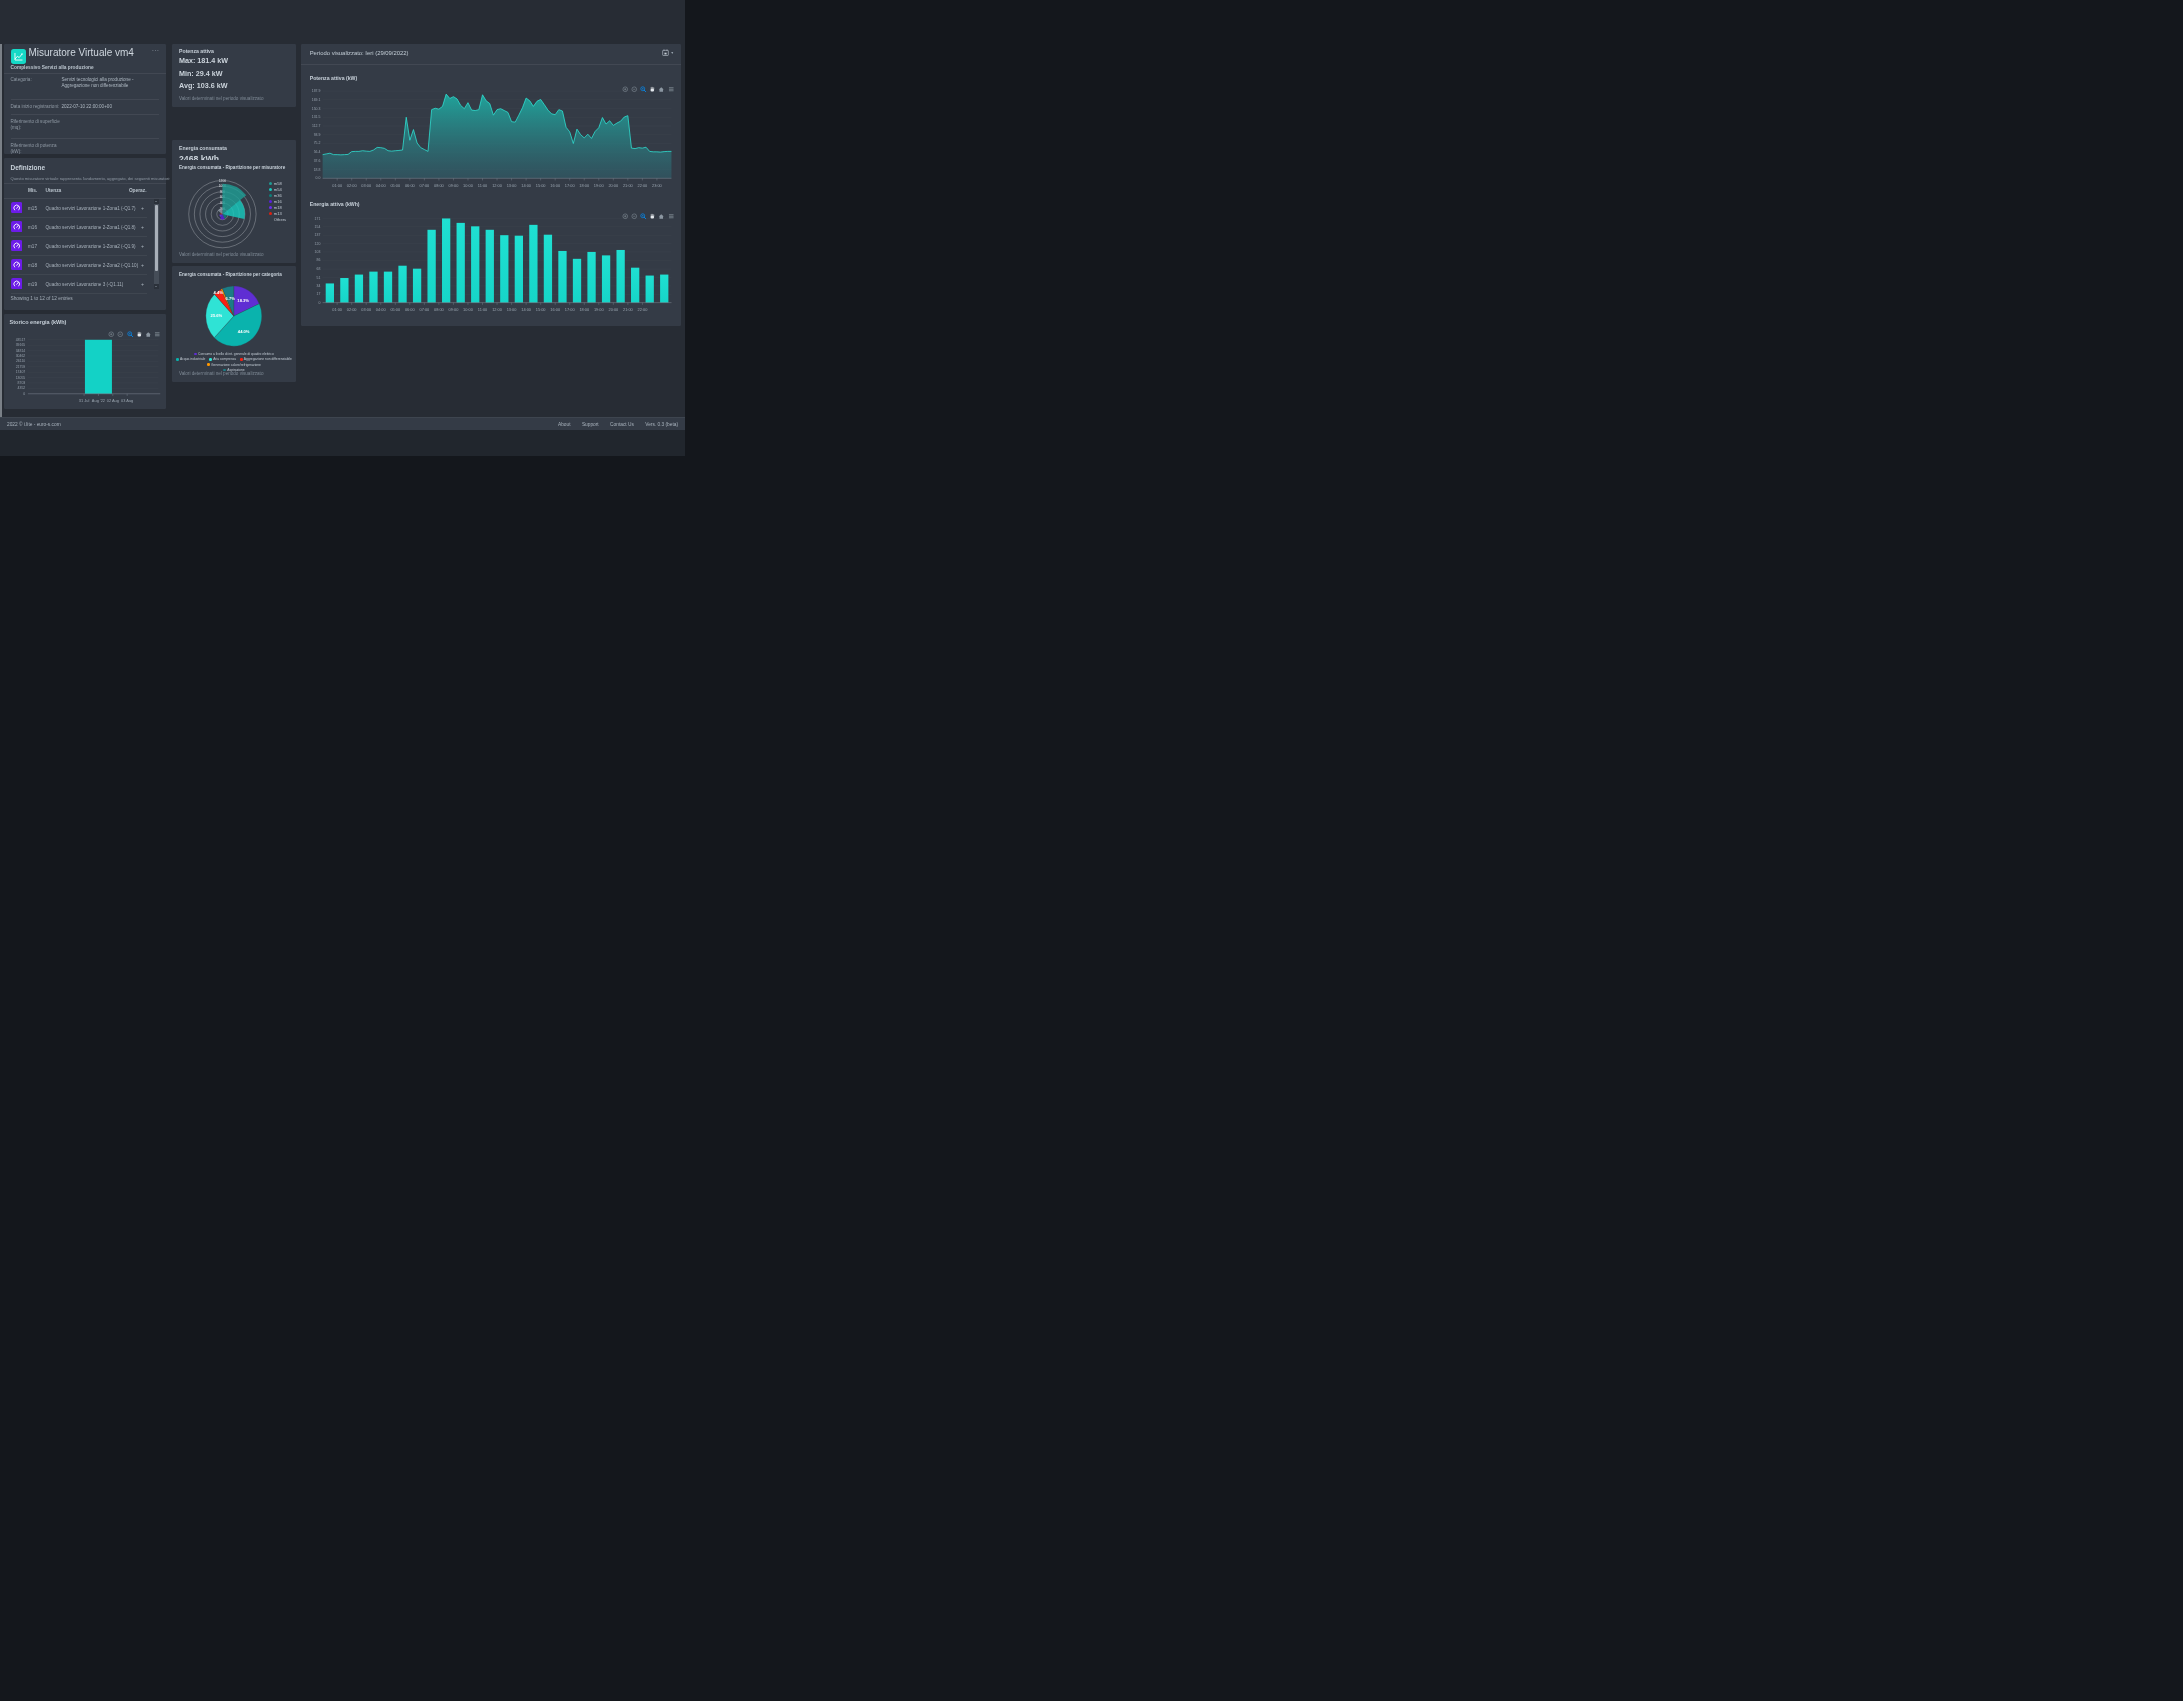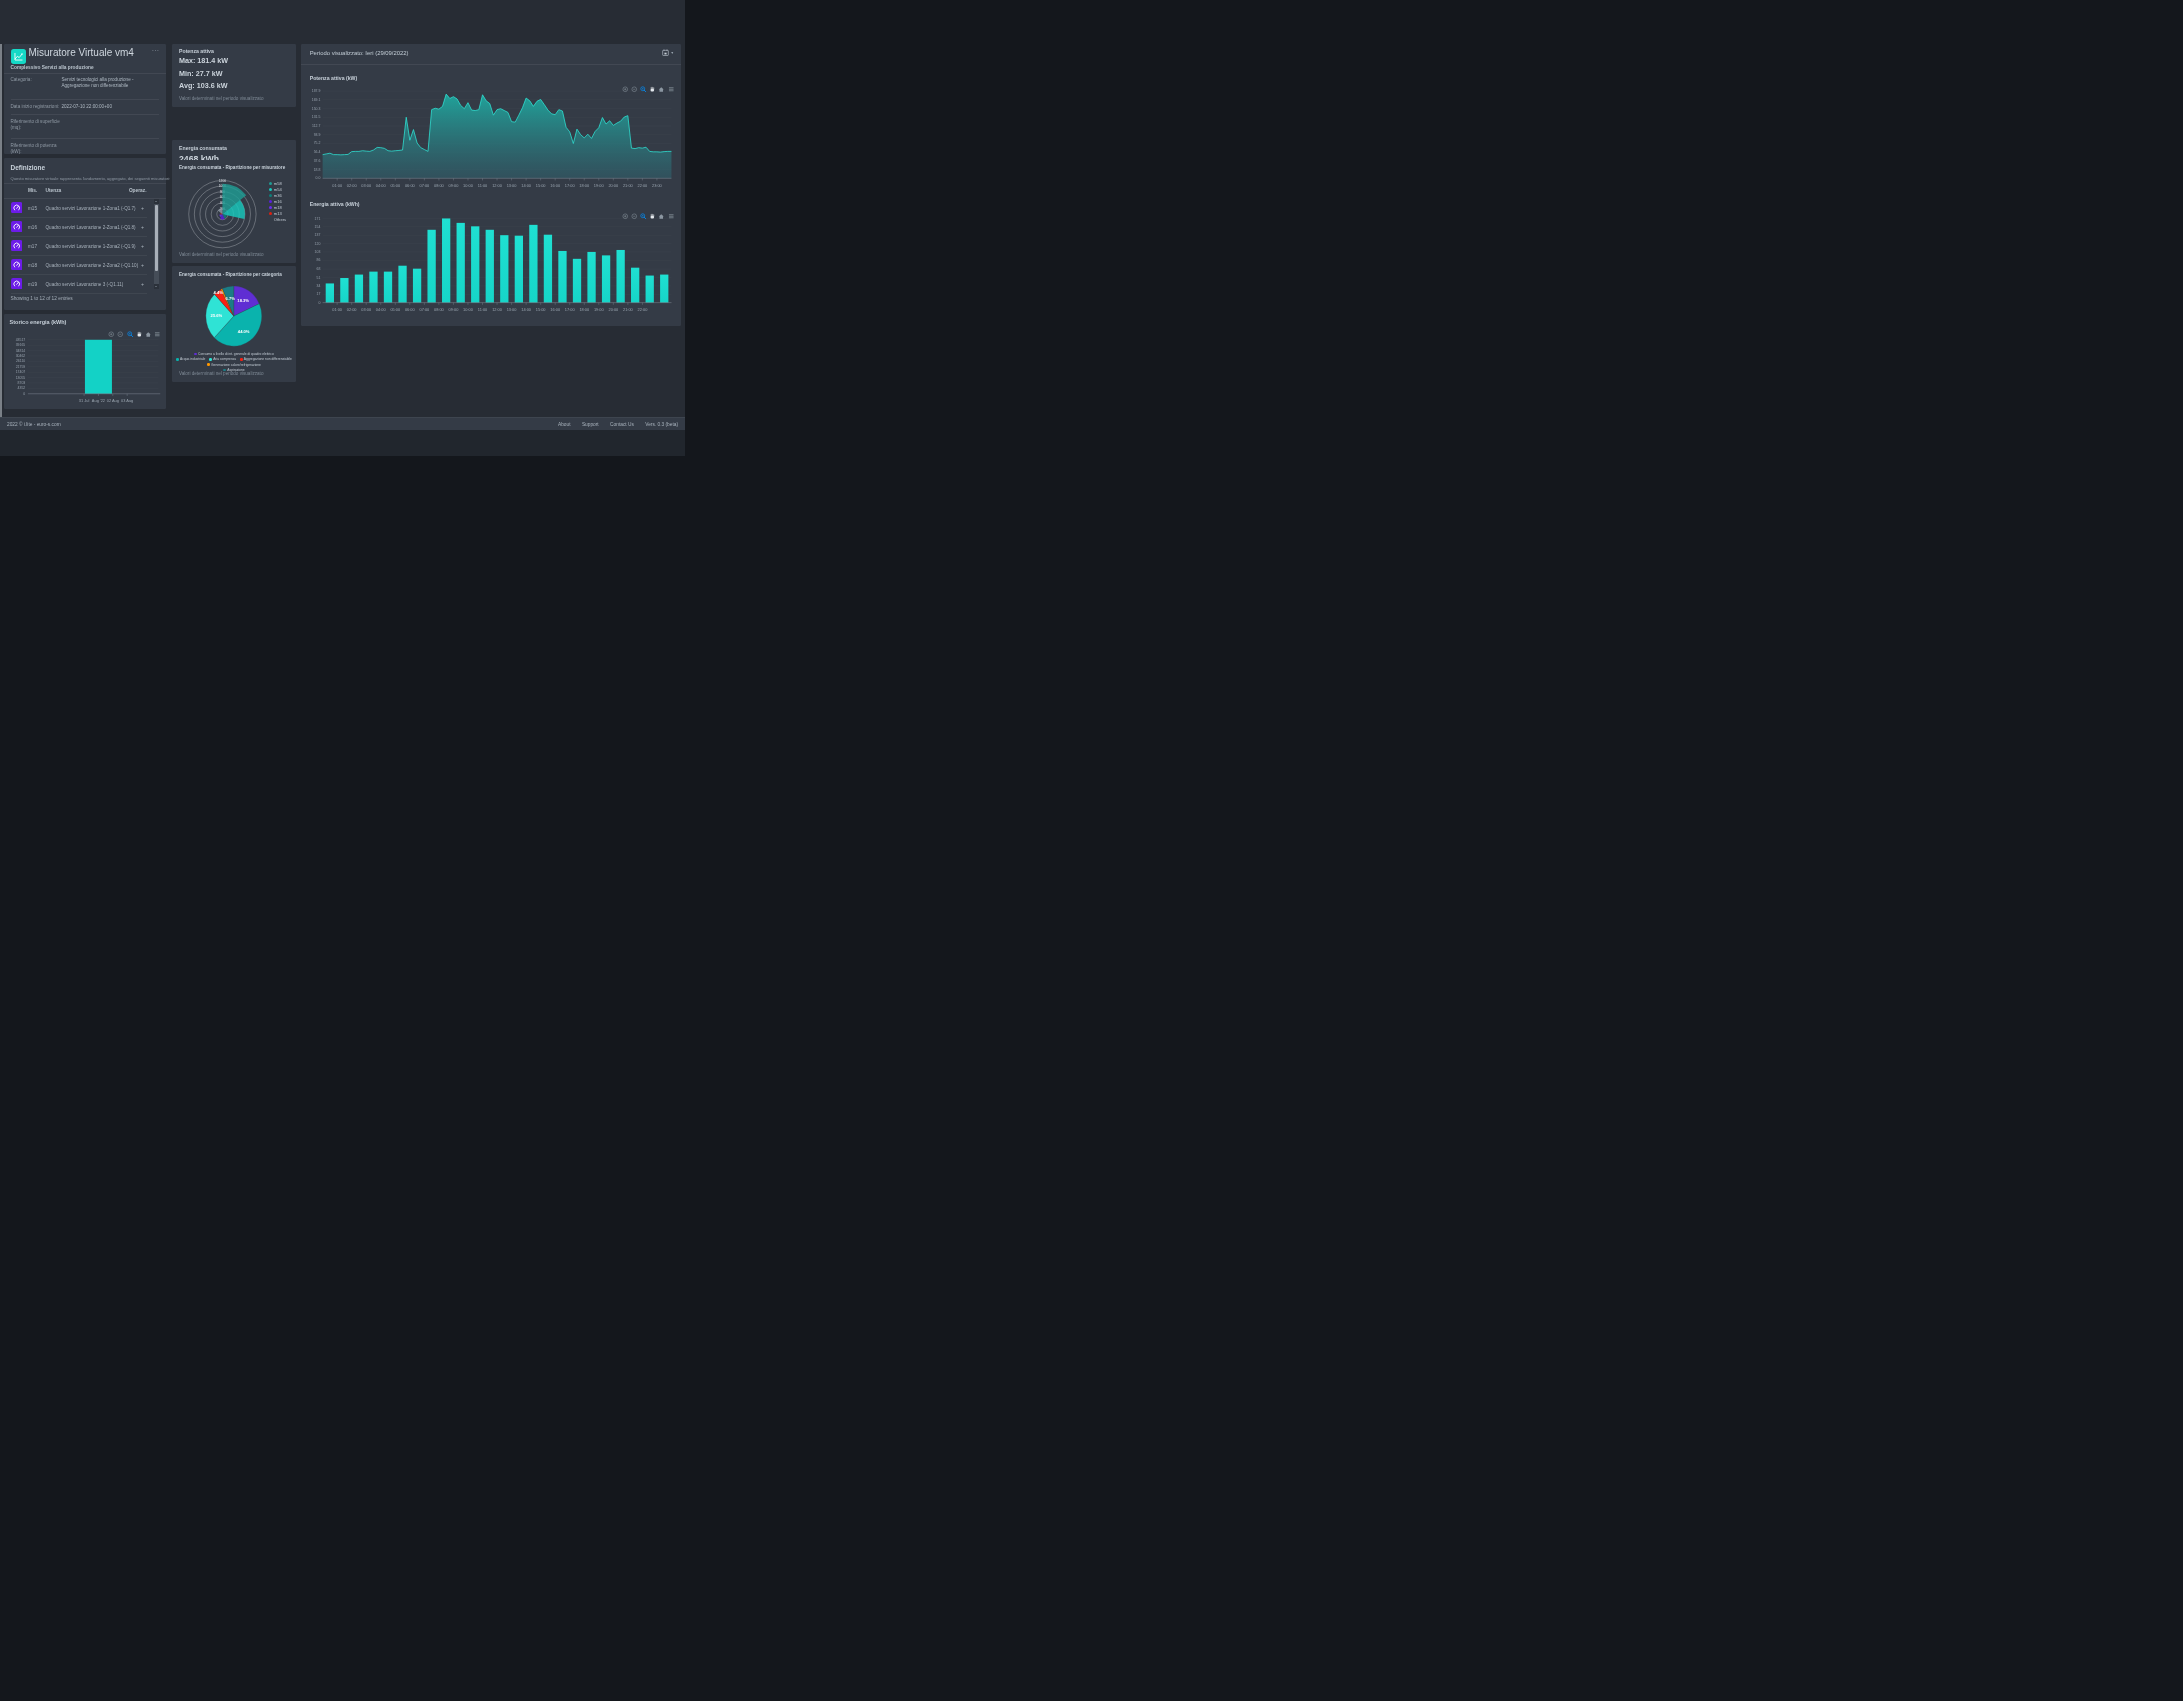--- a/index.html
+++ b/index.html
@@ -221,21 +221,21 @@
           <text x="177" y="152" text-anchor="middle" fill="#9aa5b0" font-size="9">31 Jul</text>
           <text x="210" y="152" text-anchor="middle" fill="#9aa5b0" font-size="9">Aug '22</text>
           <text x="243" y="152" text-anchor="middle" fill="#9aa5b0" font-size="9">02 Aug</text>
           <text x="276" y="152" text-anchor="middle" fill="#9aa5b0" font-size="9">03 Aug</text>
         </svg></div>
   </div>
 
   <div class="card" style="left:172px;top:44px;width:124px;height:63px;">
     <span class="abs card-title" style="left:7px;top:4.4px;font-size:5.2px;">Potenza attiva</span>
     <span class="big-stat" style="top:11.8px;">Max: 181.4 kW</span>
-    <span class="big-stat" style="top:24.5px;">Min: 27.7 kW</span>
+    <span class="big-stat" style="top:24.5px;">Min: 29.4 kW</span>
     <span class="big-stat" style="top:37px;">Avg: 103.6 kW</span>
     <span class="abs muted" style="left:7px;top:52px;font-size:4.6px;">Valori determinati nel periodo visualizzato</span>
   </div>
 
   <div class="card" style="left:172px;top:110px;width:124px;height:46px;margin-top:30px;">
     <span class="abs card-title" style="left:7px;top:5.2px;font-size:5.2px;">Energia consumata</span>
     <span class="abs" style="left:7px;top:14px;font-size:8.7px;font-weight:bold;color:#ccd4dc;">2468 kWh</span>
     <span class="abs muted" style="left:7px;top:31px;font-size:4.6px;">Valore determinato nel periodo visualizzato</span>
   </div>
 

